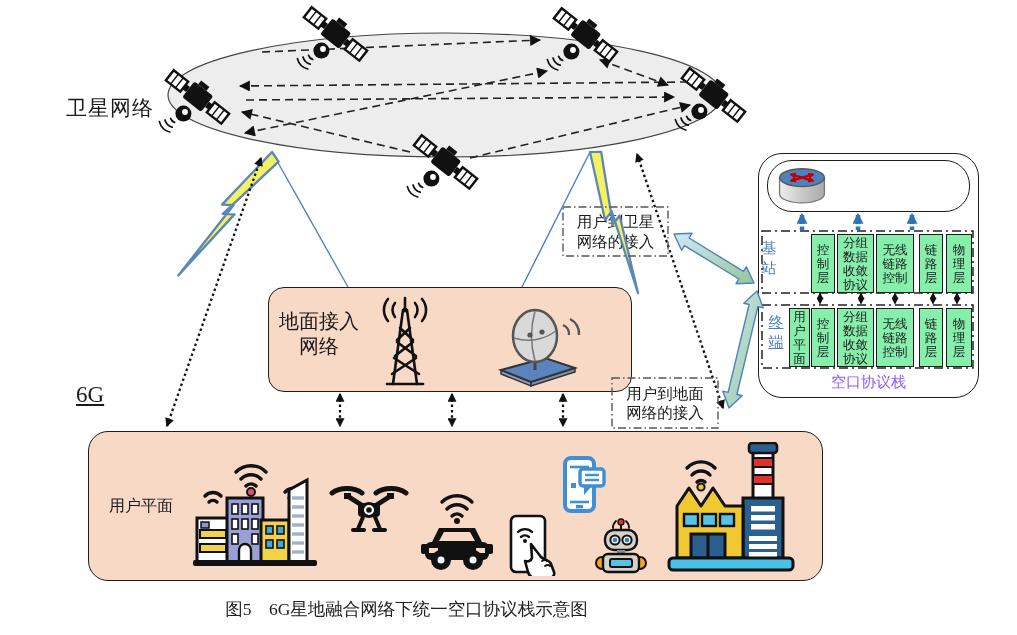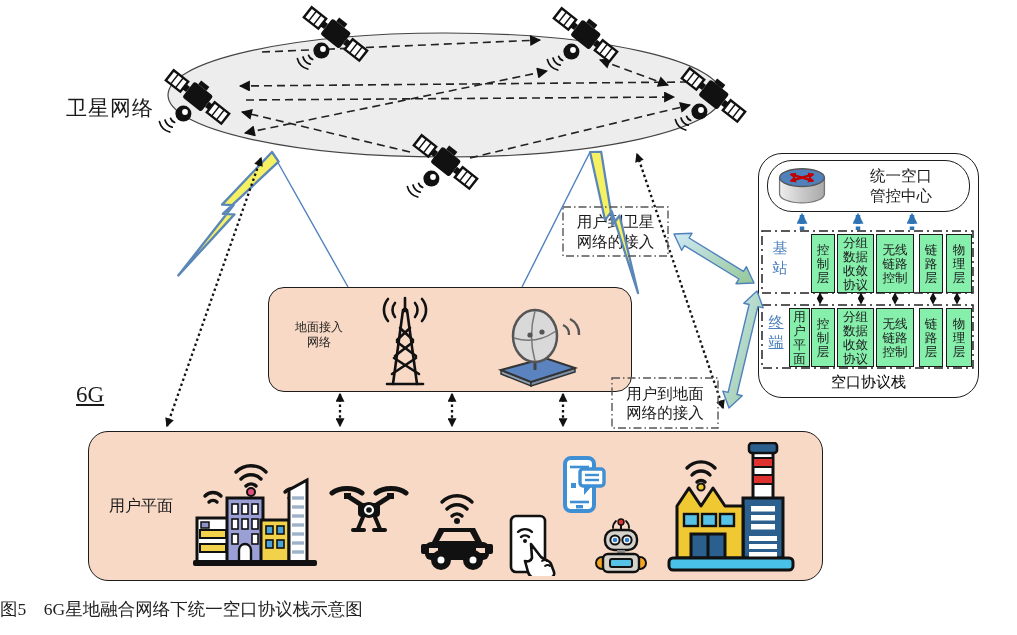--- a/index.html
+++ b/index.html
@@ -7,39 +7,39 @@
          font-family:"Liberation Serif", serif;color:#1a1a1a;}
   .abs{position:absolute;}
   .lbl{white-space:pre-line;text-align:center;line-height:1.25;}
   
   #satnet-label{left:66px;top:95px;font-size:21px;letter-spacing:1px;}
   #sixg-label{left:76px;top:381px;font-size:23px;text-decoration:underline;}
   
   .peach{background:#f8d9c6;border:1.6px solid #1c1c1c;}
   #ground-box{left:268px;top:287px;width:362px;height:103px;border-radius:16px;}
   #user-box{left:88px;top:431px;width:733px;height:148px;border-radius:20px;}
-  #ground-label{left:8px;top:32px;width:84px;font-size:12px;}
+  #ground-label{left:8px;top:21px;width:84px;font-size:20px;}
   #user-label{left:20px;top:64px;width:76px;font-size:16px;text-align:left;}
   
   .acc-lbl{font-size:15.5px;display:flex;align-items:center;justify-content:center;}
   #acc-sat{left:563px;top:207px;width:105px;height:49px;}
   #acc-gnd{left:612px;top:378px;width:106px;height:50px;}
   
   #panel{left:758px;top:153px;width:219px;height:243px;border:1.7px solid #1c1c1c;
          border-radius:24px;background:#fff;}
   #center-box{left:8px;top:6px;width:201px;height:50px;border:1.4px solid #1c1c1c;border-radius:25px;}
   #center-title{left:60px;top:5px;width:146px;font-size:15.5px;line-height:1.3;}
   .side-lbl{color:#4f81bd;font-size:15px;line-height:1.35;word-break:break-all;text-align:center;}
-  #bs-lbl{left:13px;top:84px;width:16px;}
+  #bs-lbl{left:2px;top:84px;width:16px;}
   #ue-lbl{left:9px;top:158px;width:16px;text-decoration:underline;}
   .pbox{border:1.3px solid #1c1c1c;background:#86efac;font-size:12.5px;line-height:1.12;
         word-break:break-all;display:flex;align-items:center;justify-content:center;
         text-align:center;box-sizing:border-box;}
-  #stack-lbl{left:0;top:219px;width:100%;text-align:center;color:#000000;font-size:15px;}
-  #caption{left:0;top:597px;width:813px;text-align:left;font-size:17.5px;color:#222;}
+  #stack-lbl{left:0;top:219px;width:100%;text-align:center;color:#8b5cf6;font-size:15px;}
+  #caption{left:0;top:597px;width:813px;text-align:center;font-size:17.5px;color:#222;}
   svg{display:block;}
   #wires{left:0;top:0;width:1017px;height:635px;pointer-events:none;z-index:6;}
   .z1{z-index:1;}
 </style>
 </head>
 <body>
 
 <div id="stage">
 
   <div class="abs lbl z1" id="satnet-label">卫星网络</div>
@@ -269,22 +269,20 @@
             <path d="M0 0 L10 5 L0 10 z" fill="#c00000"></path>
           </marker>
         </defs>
         <path d="M4 14 L4 31 A24 9.5 0 0 0 52 31 L52 14" fill="url(#gRt)" stroke="#777" stroke-width="1.4"></path>
         <ellipse cx="28" cy="13.5" rx="24" ry="9.5" fill="#4f81bd" stroke="#555" stroke-width="1.4"></ellipse>
         <g stroke="#c00000" stroke-width="2.6">
           <line x1="16" y1="17" x2="40" y2="10" marker-start="url(#mRed)" marker-end="url(#mRed)"></line>
           <line x1="16" y1="10" x2="40" y2="17" marker-start="url(#mRed)" marker-end="url(#mRed)"></line>
         </g>
       </svg>
-      <div class="abs lbl" id="center-title">统一空口
-管控中心</div>
     </div>
 
     <div class="abs side-lbl" id="bs-lbl">基站</div>
     <div class="abs pbox" style="left:52px;top:80px;width:24px;height:59px">控制层</div>
     <div class="abs pbox" style="left:78px;top:80px;width:37px;height:59px">分组数据收敛协议</div>
     <div class="abs pbox" style="left:117px;top:80px;width:38px;height:59px">无线链路控制</div>
     <div class="abs pbox" style="left:160px;top:80px;width:24px;height:59px">链路层</div>
     <div class="abs pbox" style="left:187px;top:80px;width:26px;height:59px">物理层</div>
 
     <div class="abs side-lbl" id="ue-lbl">终端</div>

